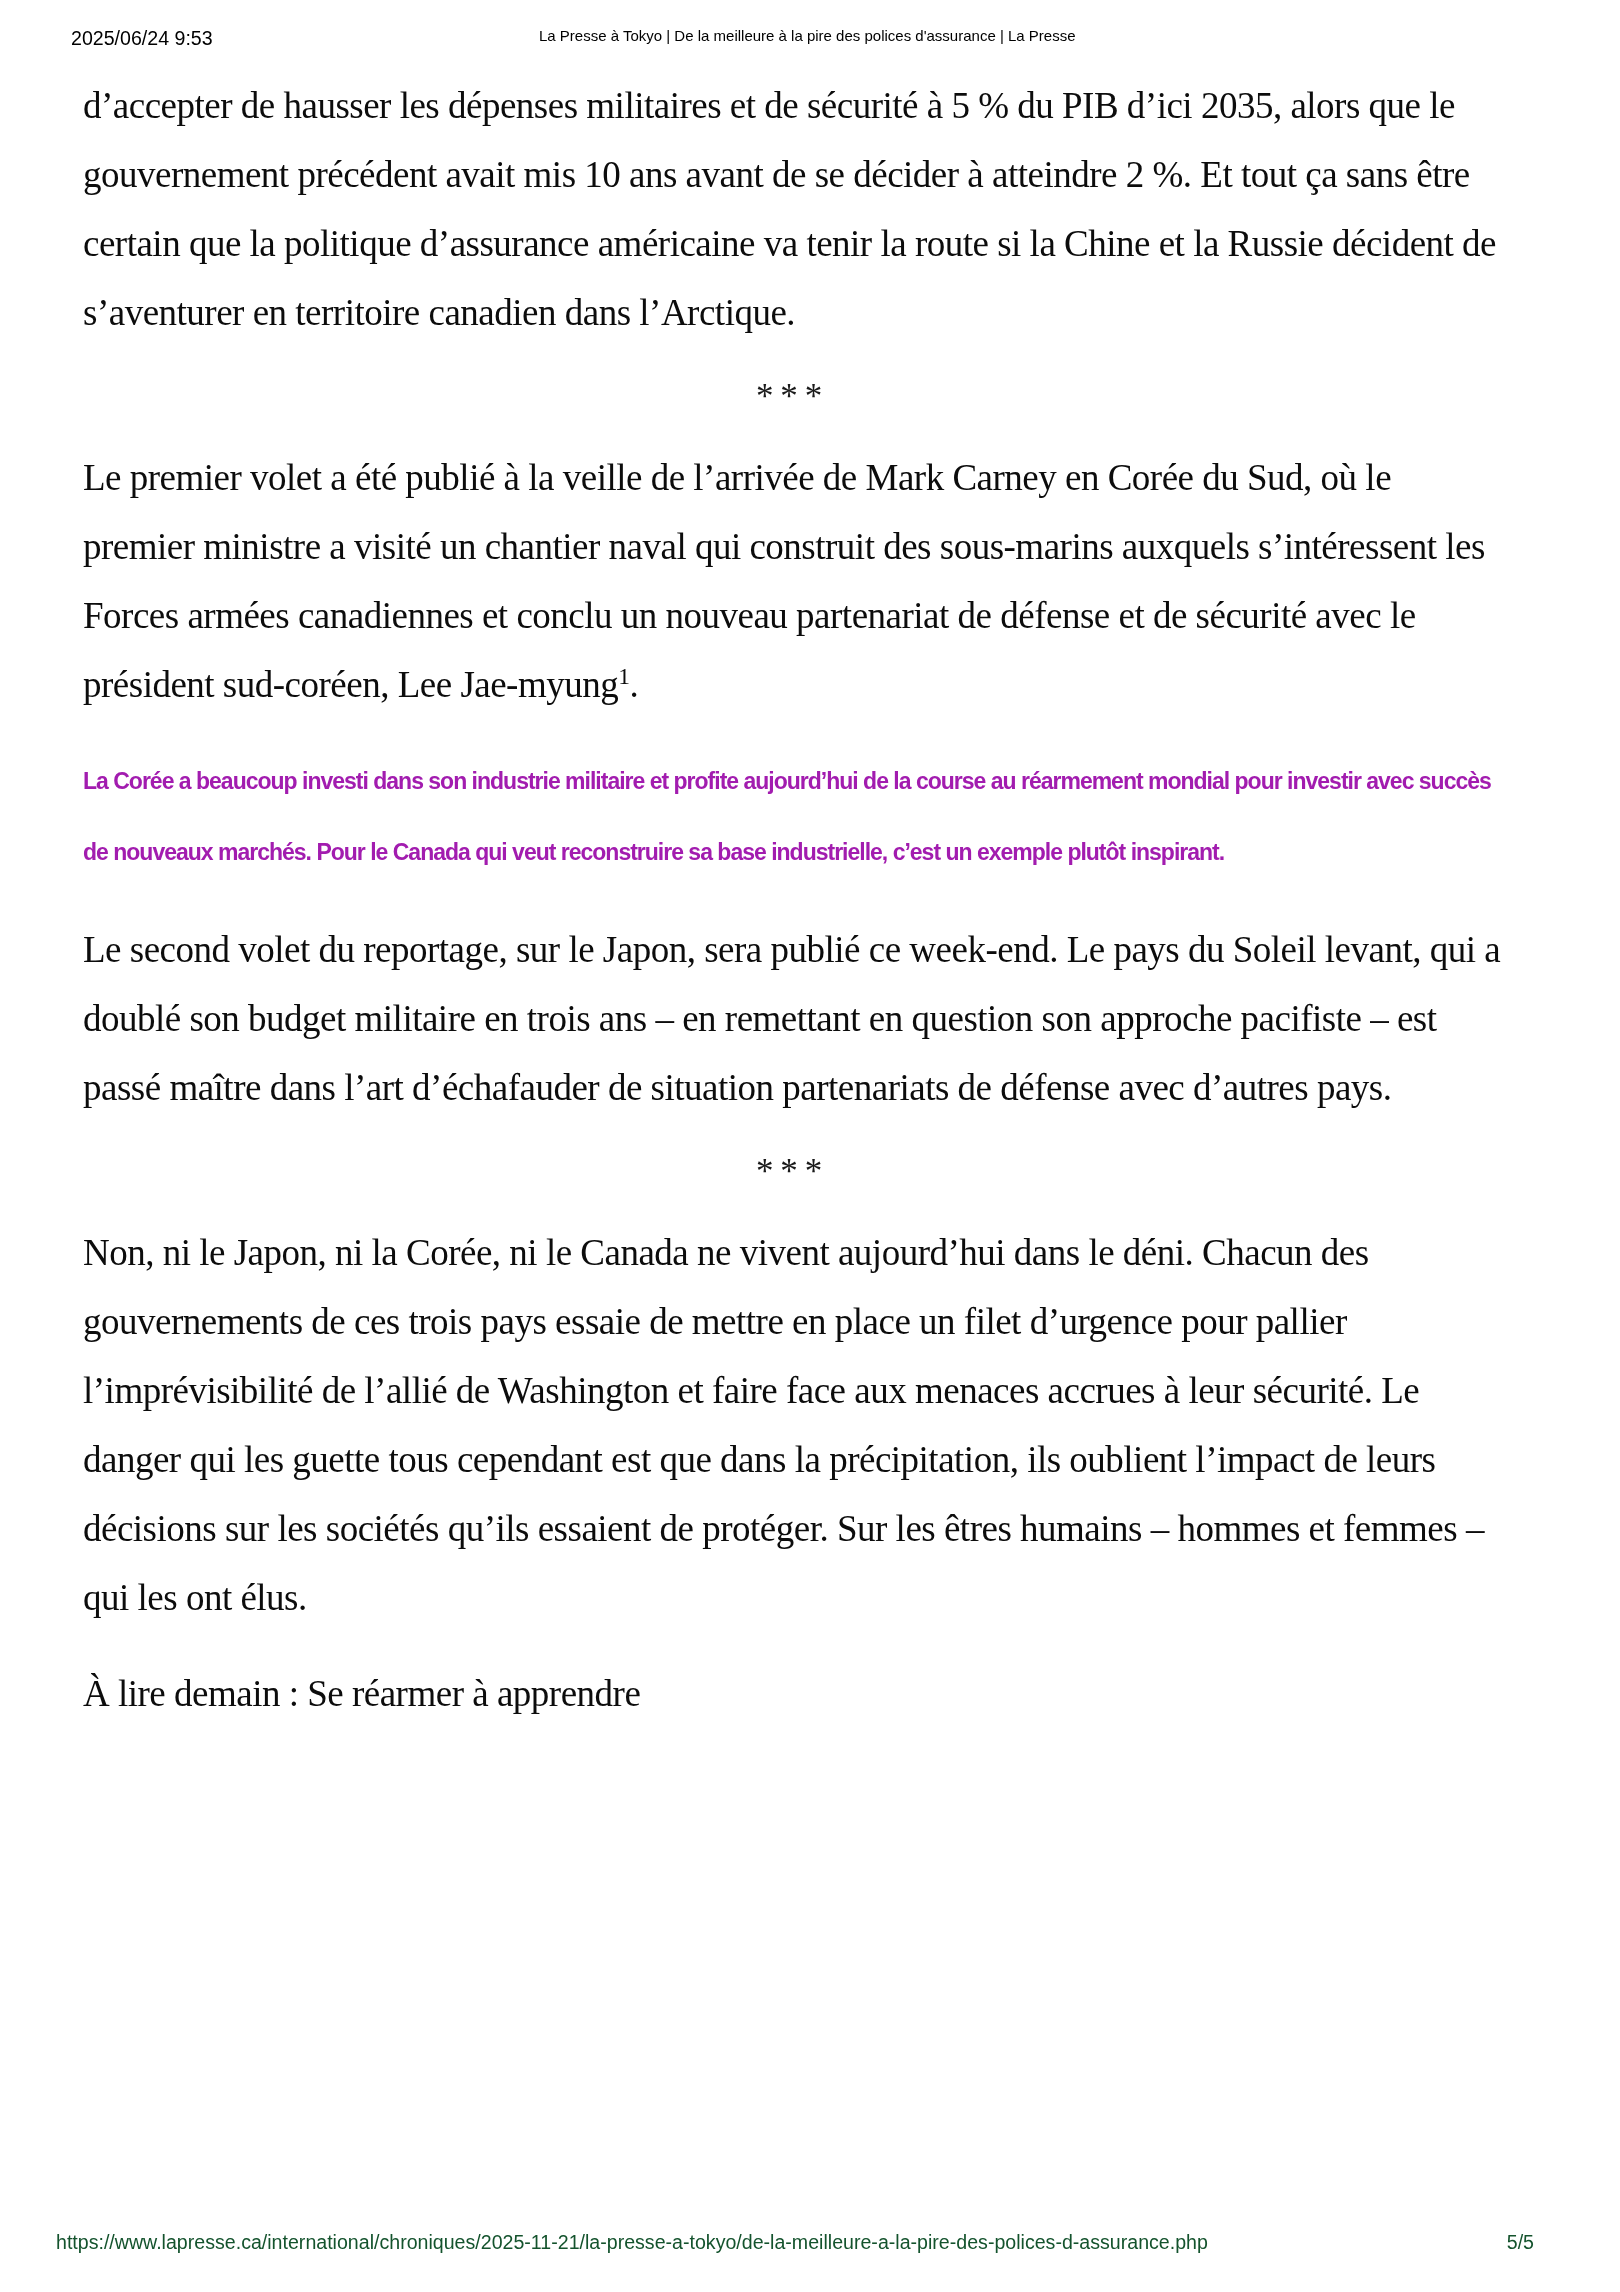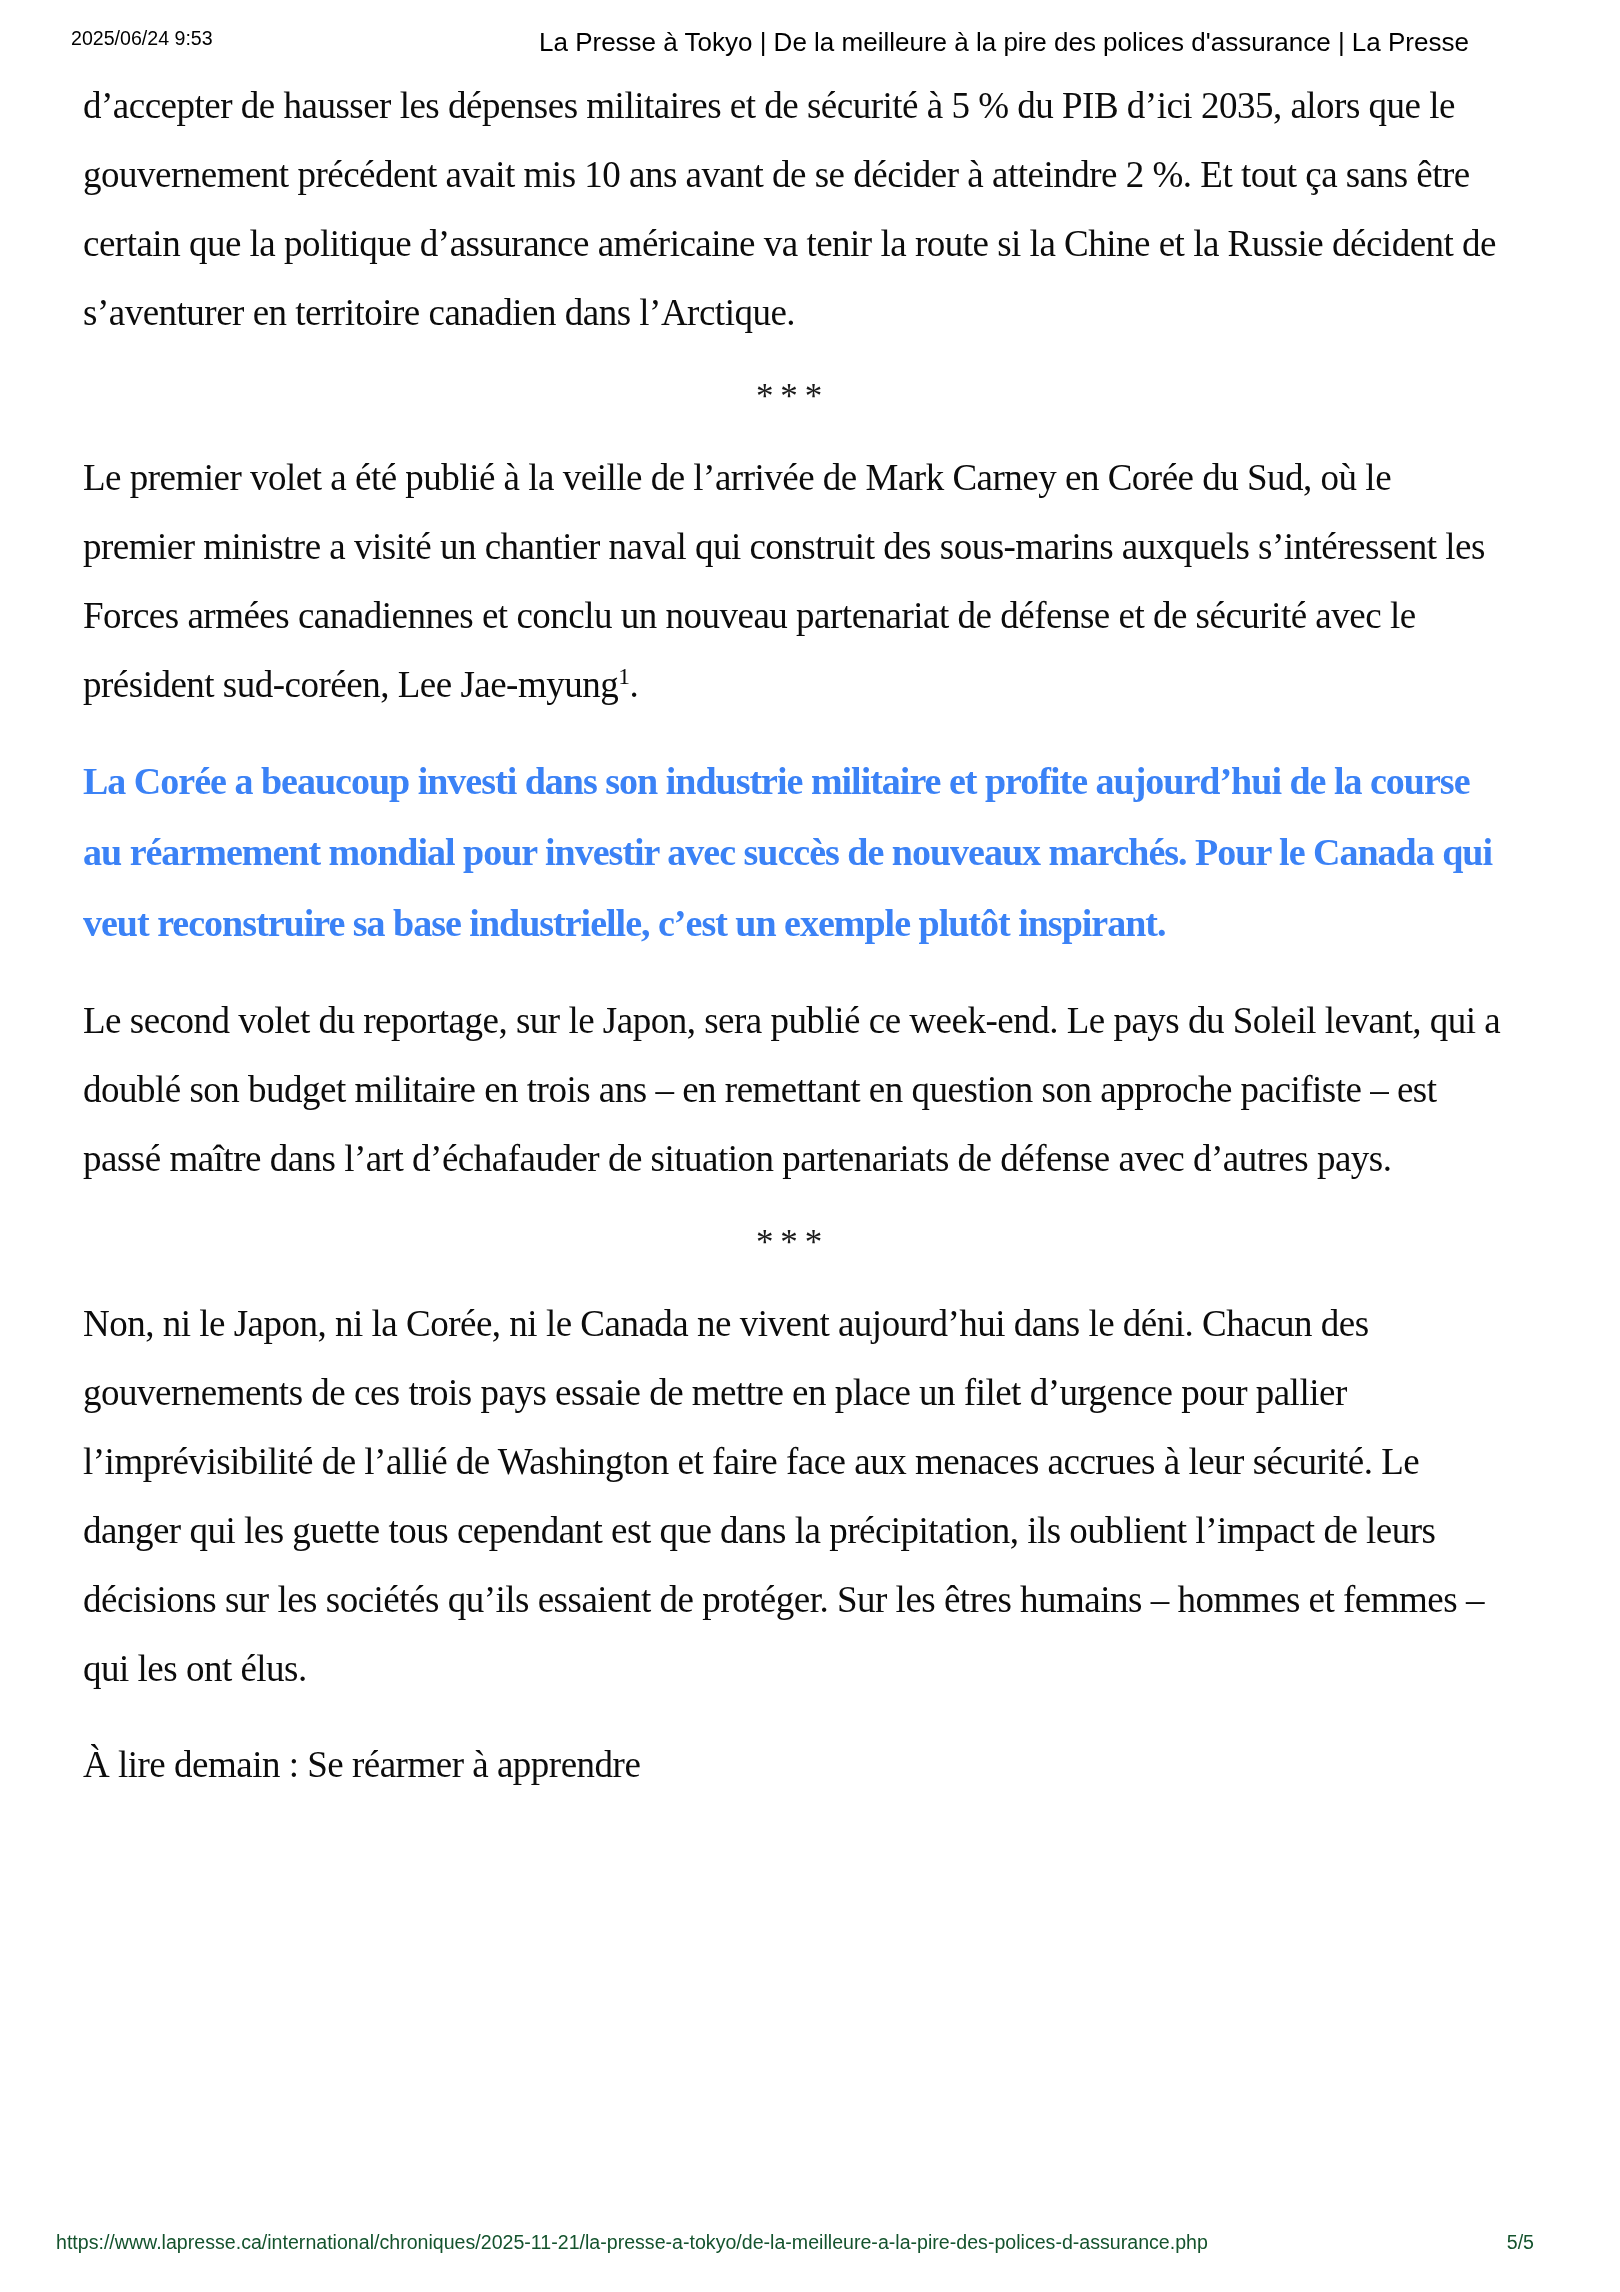--- a/index.html
+++ b/index.html
@@ -23,21 +23,21 @@
     font-family: "Liberation Sans", sans-serif;
     font-size: 19.6px;
     color: #000;
     white-space: nowrap;
   }
   .print-header-title {
     position: absolute;
     left: 539px;
     top: 27.4px;
     font-family: "Liberation Sans", sans-serif;
-    font-size: 26px;
+    font-size: 15px;
     color: #000;
     white-space: nowrap;
   }
   .print-footer {
     position: absolute;
     left: 56px;
     right: 86px;
     top: 2231px;
     display: flex;
     justify-content: space-between;
@@ -57,26 +57,26 @@
   .article p.body {
     margin: 0 0 27.4px 0;
     font-family: "Liberation Serif", "DejaVu Serif", serif;
     font-size: 37px;
     line-height: 69px;
     letter-spacing: -0.5px;
     color: #0c0c0c;
   }
   .article p.emphasis {
     margin: 0 0 27.4px 0;
-    font-family: Liberation Serif, serif;
+    font-family: Liberation Sans, sans-serif;
     font-weight: bold;
-    font-size: 38px;
+    font-size: 23px;
     line-height: 71px;
     letter-spacing: -1px;
-    color: #3b82f6;
+    color: #a21caf;
   }
   .article .separator {
     margin: 35px 0;
     height: 25.5px;
     line-height: 29px;
     text-align: center;
     font-family: "Liberation Serif", "DejaVu Serif", serif;
     font-size: 35px;
     letter-spacing: 6.9px;
     color: #1a1a1a;

